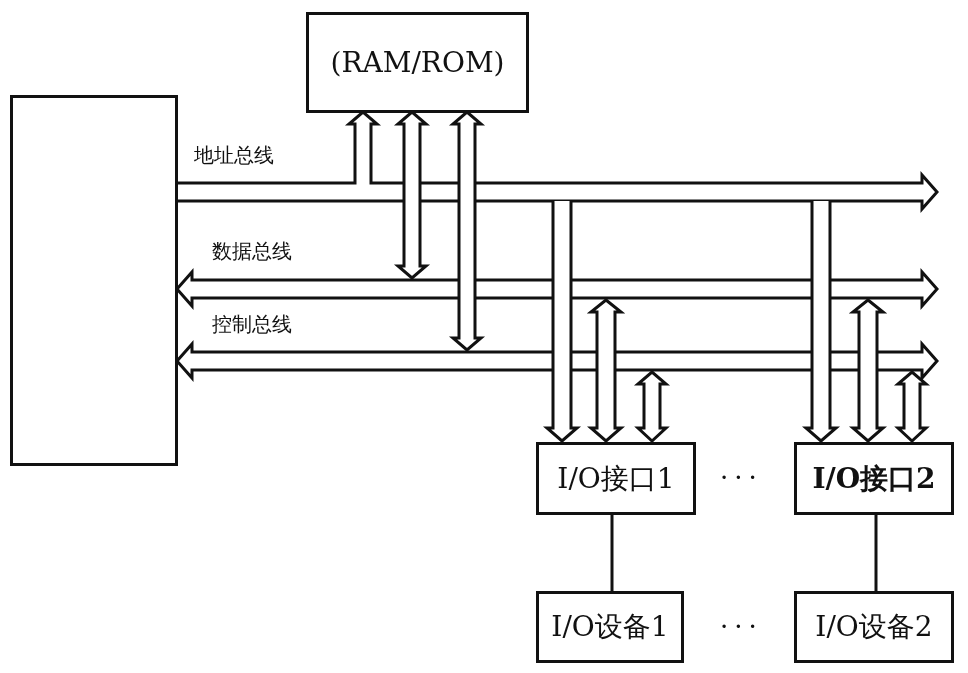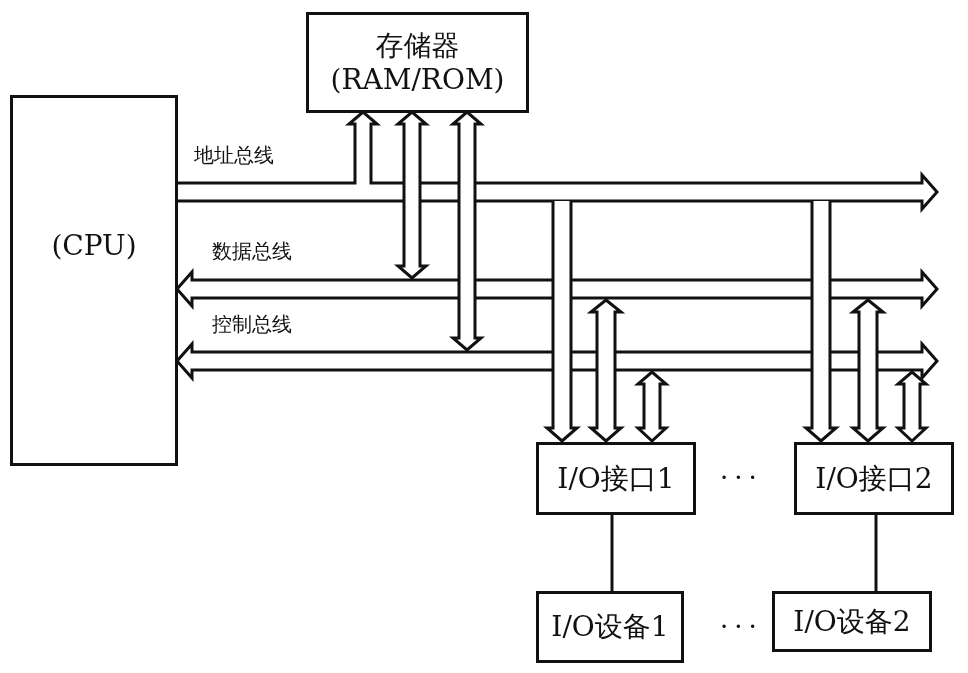--- a/index.html
+++ b/index.html
@@ -40,43 +40,41 @@
 
     <path d="M904,384 L898,384 L912,372 L926,384 L920,384 L920,428 L926,428 L912,441 L898,428 L904,428 Z"></path>
   </g>
 
   <line x1="612" y1="513" x2="612" y2="592" stroke="#111" stroke-width="3"></line>
   <line x1="876" y1="513" x2="876" y2="592" stroke="#111" stroke-width="3"></line>
 </svg>
 
 <div class="box" style="left:10px; top:95px; width:168px; height:371px;">
   <div class="boxtext" style="margin-top:-70px;">
-    <div>(CPU)</div>
   </div>
 </div>
 
 <div class="box" style="left:306px; top:12px; width:223px; height:101px;">
   <div class="boxtext">
-    <div>存储器</div>
     <div>(RAM/ROM)</div>
   </div>
 </div>
 
 <div class="label" style="left:194px; top:145px;">地址总线</div>
 <div class="label" style="left:212px; top:241px;">数据总线</div>
 <div class="label" style="left:212px; top:314px;text-align:right;">控制总线</div>
 
 <div class="box" style="left:536px; top:442px; width:160px; height:73px;justify-content:center;">
   <span class="boxtext">I/O接口1</span>
 </div>
-<div class="box" style="left:794px; top:442px; width:160px; height:73px;">
+<div class="box" style="left:794px; top:442px; width:160px; height:73px;font-weight:bold;">
   <span class="boxtext">I/O接口2</span>
 </div>
 
 <div class="box" style="left:536px; top:591px; width:148px; height:72px;">
   <span class="boxtext">I/O设备1</span>
 </div>
-<div class="box" style="left:772px; top:591px; width:160px; height:61px;">
+<div class="box" style="left:794px; top:591px; width:160px; height:72px;">
   <span class="boxtext">I/O设备2</span>
 </div>
 
 <div class="dots" style="left:720px; top:462px;">···</div>
 <div class="dots" style="left:720px; top:611px;">···</div>
 
 </body></html>

